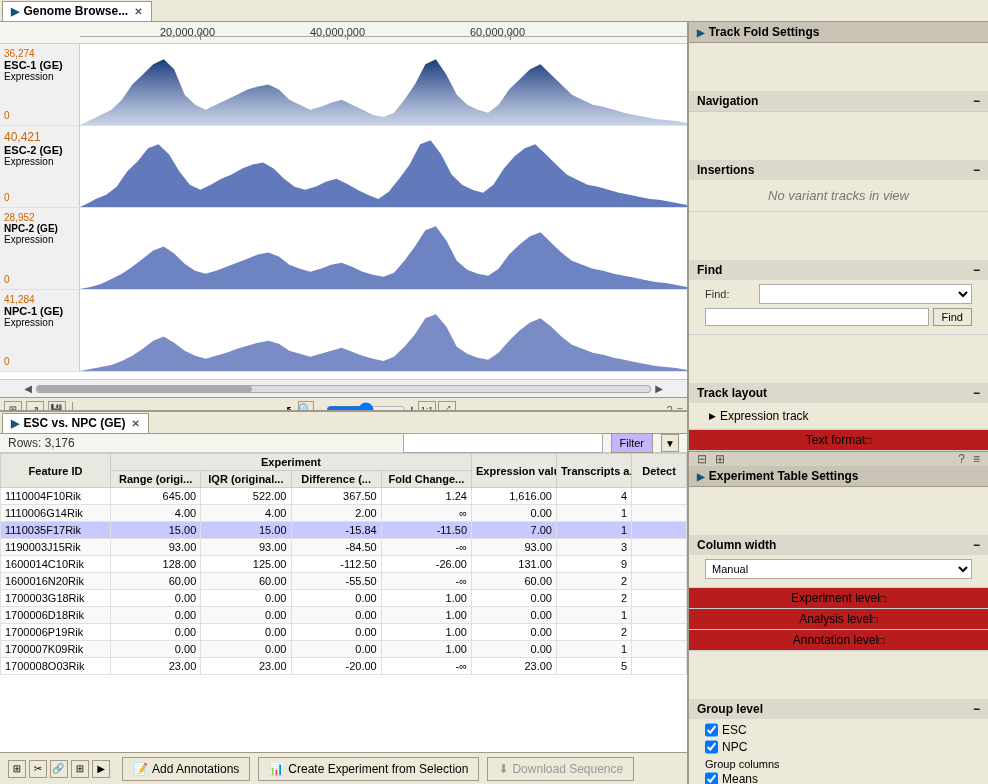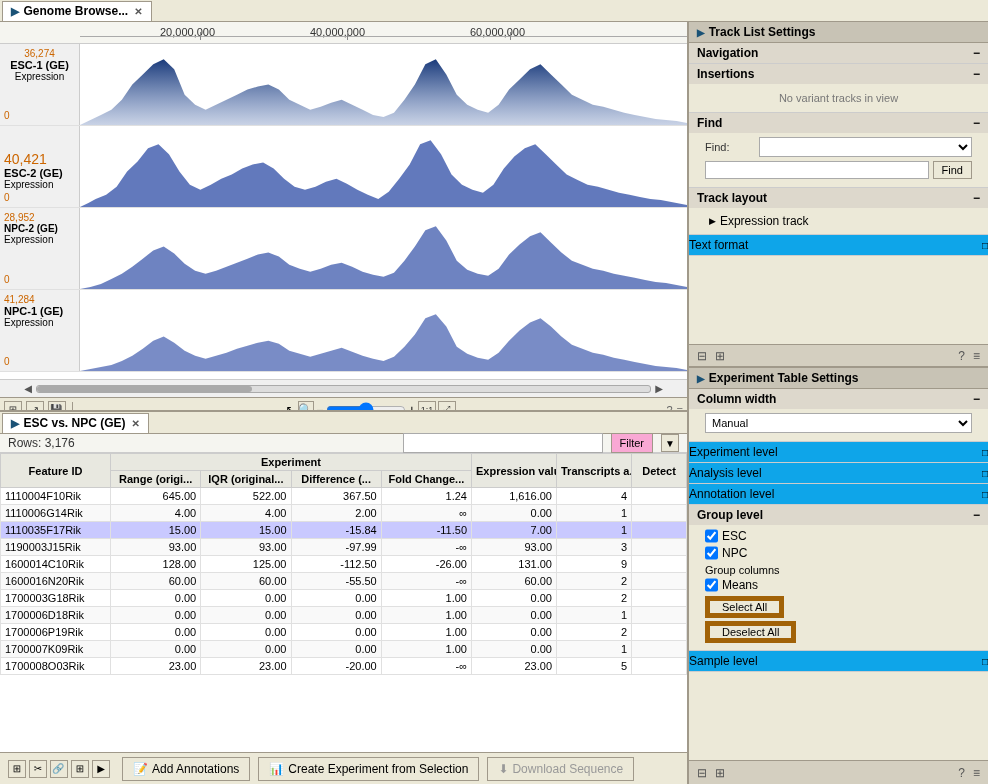--- a/index.html
+++ b/index.html
@@ -209,21 +209,21 @@
       flex: 0 0 200px;
       height: 20px;
       border: 1px solid #aaa;
       background: #fff;
       padding: 2px 4px;
       margin-left: auto;
     }
     .filter-btn {
       height: 20px;
       padding: 0 8px;
-      background: #f9a8d4;
+      background: #c4b5fd;
       border: 1px solid #a0998a;
       cursor: pointer;
       font-size: 11px;
     }
     .table-menu-btn {
       width: 18px;
       height: 18px;
       background: #ece9d8;
       border: 1px solid #a0998a;
       cursor: pointer;
@@ -376,21 +376,22 @@
       height: 18px;
       padding: 0 8px;
       background: #ece9d8;
       border: 1px solid #a0998a;
       cursor: pointer;
       font-size: 11px;
     }
 
     .no-variant-text {
       color: #777;
-      font-size: 11px;
+      font-style: italic;
+      font-size: 13px;
       text-align: center;
       padding: 4px 0;
     }
 
     .range-row {
       display: flex;
       align-items: center;
       gap: 4px;
       margin-bottom: 4px;
     }
@@ -402,20 +403,21 @@
     }
     .collapsible-title {
       display: flex;
       align-items: center;
       background: #ddd8cc;
       padding: 3px 8px;
       font-weight: bold;
       font-size: 11px;
       cursor: pointer;
       justify-content: space-between;
+      margin-top: 48px;
     }
     .collapsible-content {
       padding: 4px 16px;
       background: #ece9d8;
     }
     .subsection-title {
       display: flex;
       align-items: center;
       padding: 2px 4px;
       font-size: 11px;
@@ -424,22 +426,22 @@
     .subsection-triangle {
       font-size: 9px;
       margin-right: 4px;
     }
 
     
     .text-format-row {
       display: flex;
       align-items: center;
       padding: 3px 0;
-      background: #0ea5e9;
-      justify-content: space-between;
+      background: #b91c1c;
+      justify-content: center;
       border-bottom: 1px solid #ccc;
     }
     .checkbox-row {
       display: flex;
       gap: 4px;
       margin-bottom: 3px;
     }
     .checkbox-row input[type=checkbox] {
       margin: 0;
     }
@@ -524,42 +526,42 @@
         <span class="ruler-label" style="left:470px;">60,000,000</span>
         <div style="position:absolute;left:80px;right:0;top:14px;height:1px;background:#aaa;"></div>
         <div style="position:absolute;left:200px;top:10px;width:1px;height:8px;background:#888;"></div>
         <div style="position:absolute;left:347px;top:10px;width:1px;height:8px;background:#888;"></div>
         <div style="position:absolute;left:510px;top:10px;width:1px;height:8px;background:#888;"></div>
       </div>
 
       <div class="track-container">
 
         <div class="track" style="height:82px;">
-          <div class="track-label" style="position:relative;text-align:center;">
+          <div class="track-label" style="position:relative;">
             <div style="font-size:10px;color:#cc6600;">36,274</div>
             <div style="font-weight:bold;font-size:11px;">ESC-1 (GE)</div>
             <div style="font-size:10px;">Expression</div>
             <div style="position:absolute;bottom:4px;font-size:10px;color:#cc6600;">0</div>
           </div>
           <div class="track-canvas">
             <svg viewBox="0 0 580 80" preserveAspectRatio="none" width="100%" height="100%">
               <defs>
                   <linearGradient id="g1" x1="0" y1="0" x2="0" y2="1">
                     <stop offset="0%" stop-color="#1a3a7a"></stop>
                     <stop offset="100%" stop-color="#4a6aaa" stop-opacity="0.3"></stop>
                   </linearGradient>
                 </defs>
               <polygon fill="url(#g1)" points="0,80 10,75 20,70 30,65 40,55 50,40 60,30 70,20 80,15 90,25 100,50 110,60 120,65 130,60 140,55 150,50 160,45 170,42 180,40 190,45 200,55 210,60 220,65 230,62 240,58 250,55 260,60 270,65 280,70 290,72 300,68 310,55 320,40 330,20 340,15 350,30 360,50 370,60 380,65 390,68 400,60 410,45 420,35 430,25 440,20 450,30 460,40 470,50 480,55 490,60 500,62 510,65 520,68 530,70 540,72 550,74 560,75 570,76 580,78 580,80"></polygon>
             </svg>
           </div>
         </div>
 
         <div class="track" style="height:82px;">
           <div class="track-label" style="position:relative;">
-            <div style="font-size:14px;color:#cc6600;margin-top:21px;">40,421</div>
+            <div style="font-size:12px;color:#cc6600;">40,421</div>
             <div style="font-weight:bold;font-size:11px;">ESC-2 (GE)</div>
             <div style="font-size:10px;">Expression</div>
             <div style="position:absolute;bottom:4px;font-size:10px;color:#cc6600;">0</div>
           </div>
           <div class="track-canvas">
             <svg viewBox="0 0 580 80" preserveAspectRatio="none" width="100%" height="100%">
               <polygon fill="#2040a0" fill-opacity="0.7" points="0,80 8,76 15,72 25,68 35,60 45,45 55,35 65,22 75,18 85,28 95,45 105,58 115,63 125,58 135,52 145,48 155,42 165,38 175,36 185,42 195,52 205,60 215,63 225,60 235,55 245,52 255,57 265,63 275,68 285,72 295,65 305,52 315,38 325,18 335,14 345,28 355,48 365,58 375,63 385,66 395,58 405,42 415,30 425,22 435,18 445,28 455,38 465,48 475,53 485,58 495,60 505,63 515,66 525,68 535,70 545,72 555,73 565,75 580,78 580,80"></polygon>
             </svg>
           </div>
         </div>
@@ -683,21 +685,21 @@
       <td>-15.84</td>
       <td>-11.50</td>
       <td>7.00</td>
       <td>1</td>
       <td></td>
     </tr>
               <tr>
       <td style="text-align:left;">1190003J15Rik</td>
       <td>93.00</td>
       <td>93.00</td>
-      <td>-97.99</td>
+      <td>-84.50</td>
       <td>-∞</td>
       <td>93.00</td>
       <td>3</td>
       <td></td>
     </tr>
               <tr>
       <td style="text-align:left;">1600014C10Rik</td>
       <td>128.00</td>
       <td>125.00</td>
       <td>-112.50</td>
@@ -792,21 +794,21 @@
         </button>
       </div>
 
     </div>
   </div>
 
   <div class="right-panel">
 
     <div class="right-section-header">
       <span class="panel-icon">▶</span>
-      <span>Track List Settings</span>
+      <span>Track Fold Settings</span>
     </div>
 
     <div class="collapsible-section">
       <div class="collapsible-title">
         <span>Navigation</span>
         <span class="collapse-btn">−</span>
       </div>
     </div>
 
     <div class="collapsible-section">

